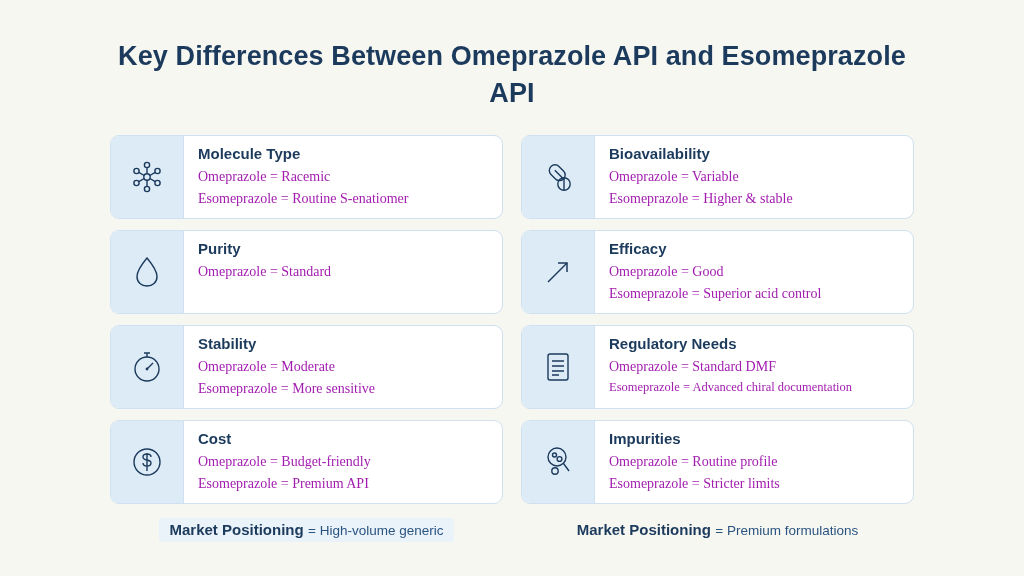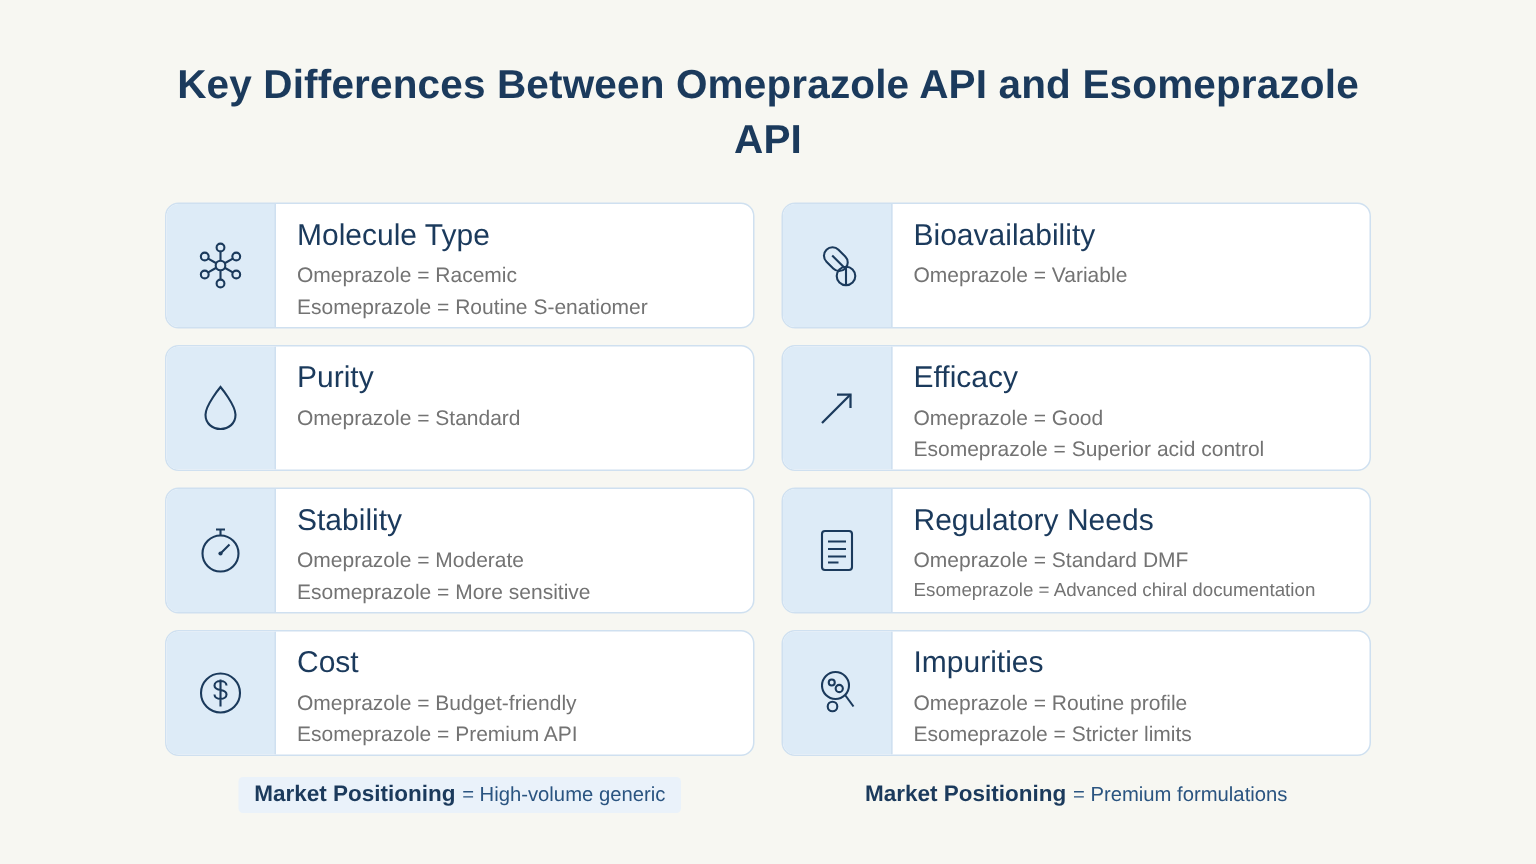--- a/index.html
+++ b/index.html
@@ -61,31 +61,32 @@
   }
   .icon-box svg {
     display: block;
   }
   .card-body {
     padding: 9px 12px 0 14px;
     box-sizing: border-box;
     flex: 1;
   }
   .card-title {
-    font-size: 20px;
-    font-weight: normal;
+    font-size: 15px;
+    font-weight: bold;
     color: #1b3a5c;
     line-height: 1.25;
     margin-bottom: 3px;
   }
   .card-line {
     font-size: 14px;
-    color: #737373;
+    color: #a21caf;
     line-height: 1.55;
     white-space: nowrap;
+    font-family: Liberation Serif, serif;
   }
   .card-line.small {
     font-size: 12.5px;
   }
   .footers {
     display: flex;
     gap: 18px;
     margin-top: 14px;
   }
   .footer-cell {
@@ -192,20 +193,21 @@
           <svg width="40" height="40" viewBox="0 0 40 40" fill="none" stroke="#1b3a5c" stroke-width="1.4">
             <path d="M13 9.5a5.6 5.6 0 0 1 8 0l4.5 4.5a5.6 5.6 0 0 1-8 8L13 17.5a5.6 5.6 0 0 1 0-8Z"></path>
             <path d="M16.8 13.3l8 8"></path>
             <circle cx="26" cy="27" r="6.2"></circle>
             <path d="M26 20.8v12.4"></path>
           </svg>
         </div>
         <div class="card-body">
           <div class="card-title">Bioavailability</div>
           <div class="card-line">Omeprazole = Variable</div>
+          <div class="card-line">Esomeprazole = Higher &amp; stable</div>
         </div>
       </div>
 
       <div class="card">
         <div class="icon-box">
           <svg width="40" height="40" viewBox="0 0 40 40" fill="none" stroke="#1b3a5c" stroke-width="1.5">
             <path d="M10 30L29 11"></path>
             <path d="M20 11h9v9"></path>
           </svg>
         </div>

